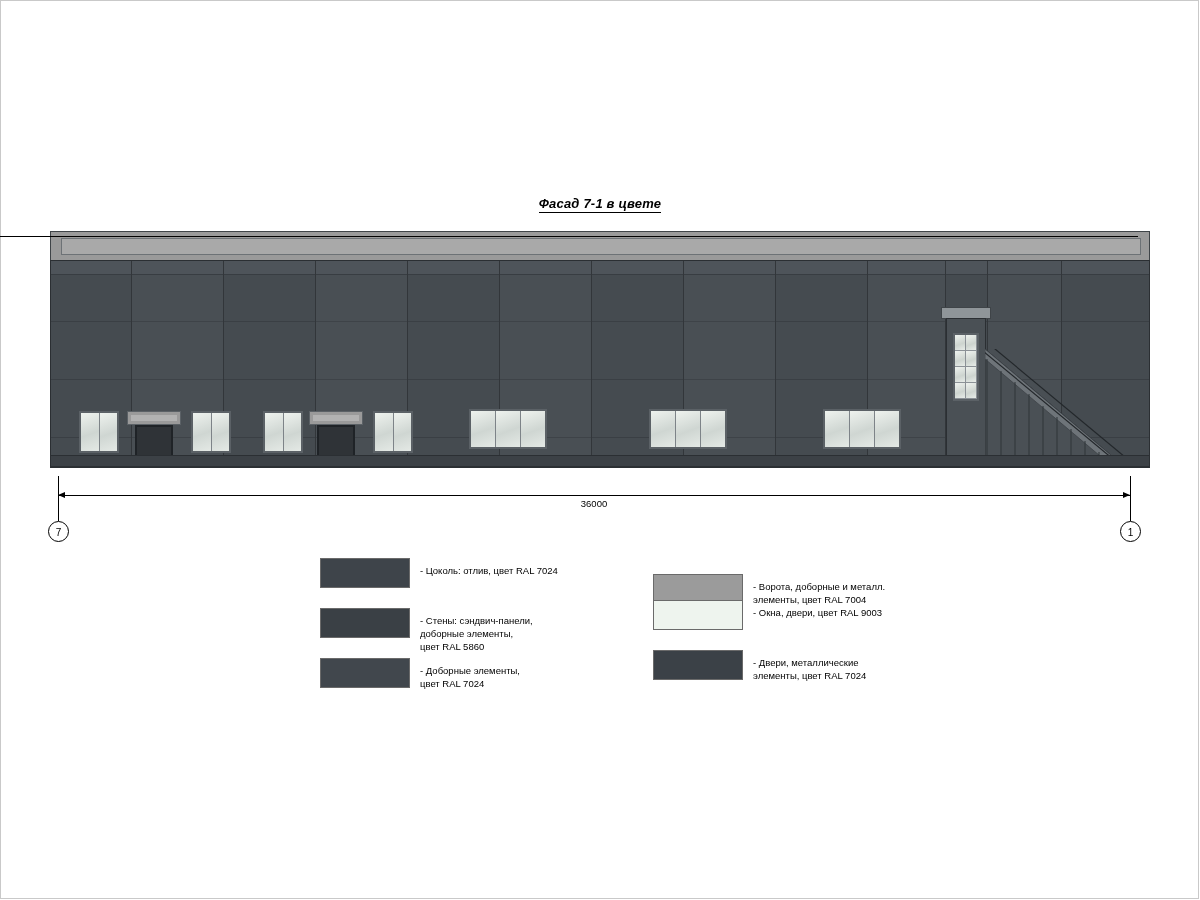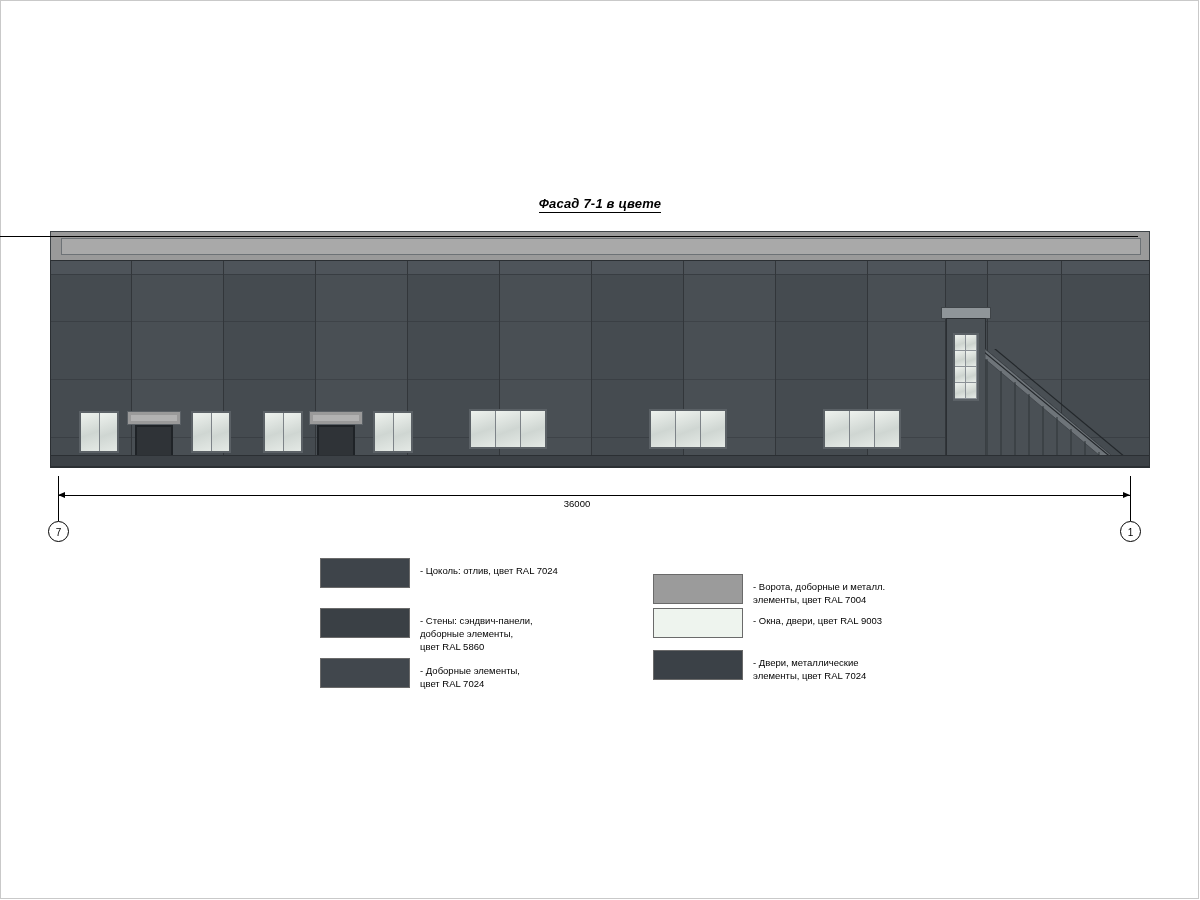--- a/index.html
+++ b/index.html
@@ -210,21 +210,21 @@
     position: absolute;
     top: 492px;
     width: 0; height: 0;
     border-top: 3px solid transparent;
     border-bottom: 3px solid transparent;
   }
   .dim-label {
     position: absolute;
     top: 498px;
     width: 1072px;
-    left: 41px;
+    left: 58px;
     text-align: center;
     font-size: 9.5px;
   }
   .axis-bubble {
     position: absolute;
     top: 521px;
     width: 21px; height: 21px;
     border: 1px solid #000;
     border-radius: 50%;
     font-size: 10px;
@@ -434,21 +434,21 @@
   цвет RAL 7024</div>
     </div>
   </div>
 
   <div class="legend-col right">
     <div class="legend-row" style="top:16px">
       <div class="swatch" style="background:#9b9b9b"></div>
       <div class="legend-text">- Ворота, доборные и металл.
   элементы, цвет RAL 7004</div>
     </div>
-    <div class="legend-row" style="top:50px">
+    <div class="legend-row" style="top:42px">
       <div class="swatch" style="background:#eef4ee"></div>
       <div class="legend-text">- Окна, двери, цвет RAL 9003</div>
     </div>
     <div class="legend-row" style="top:92px">
       <div class="swatch" style="background:#3b4147"></div>
       <div class="legend-text">- Двери, металлические
   элементы, цвет RAL 7024</div>
     </div>
   </div>
 

